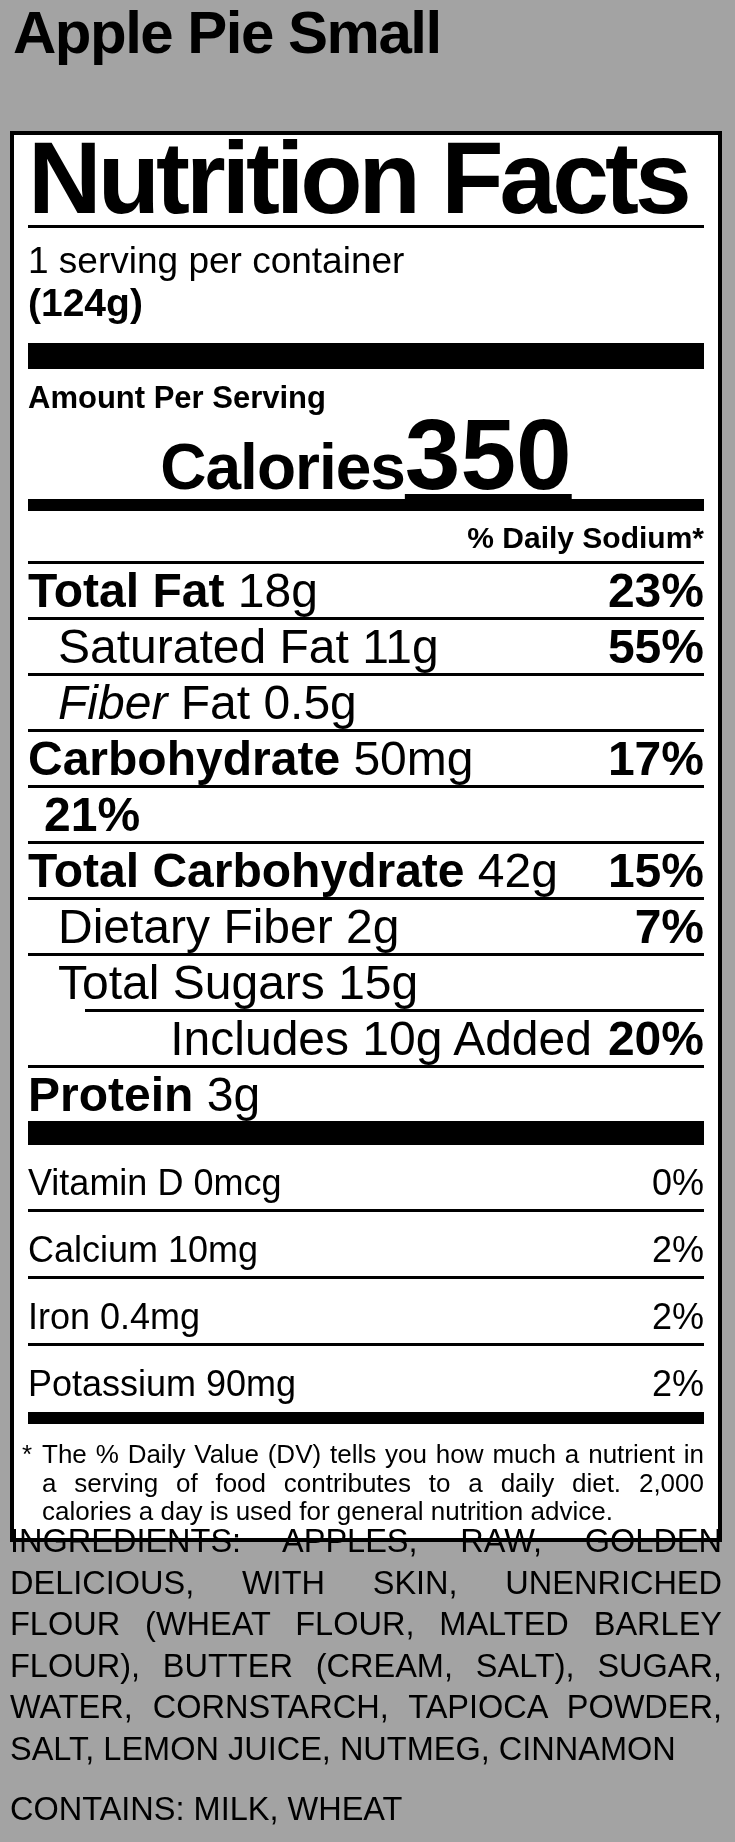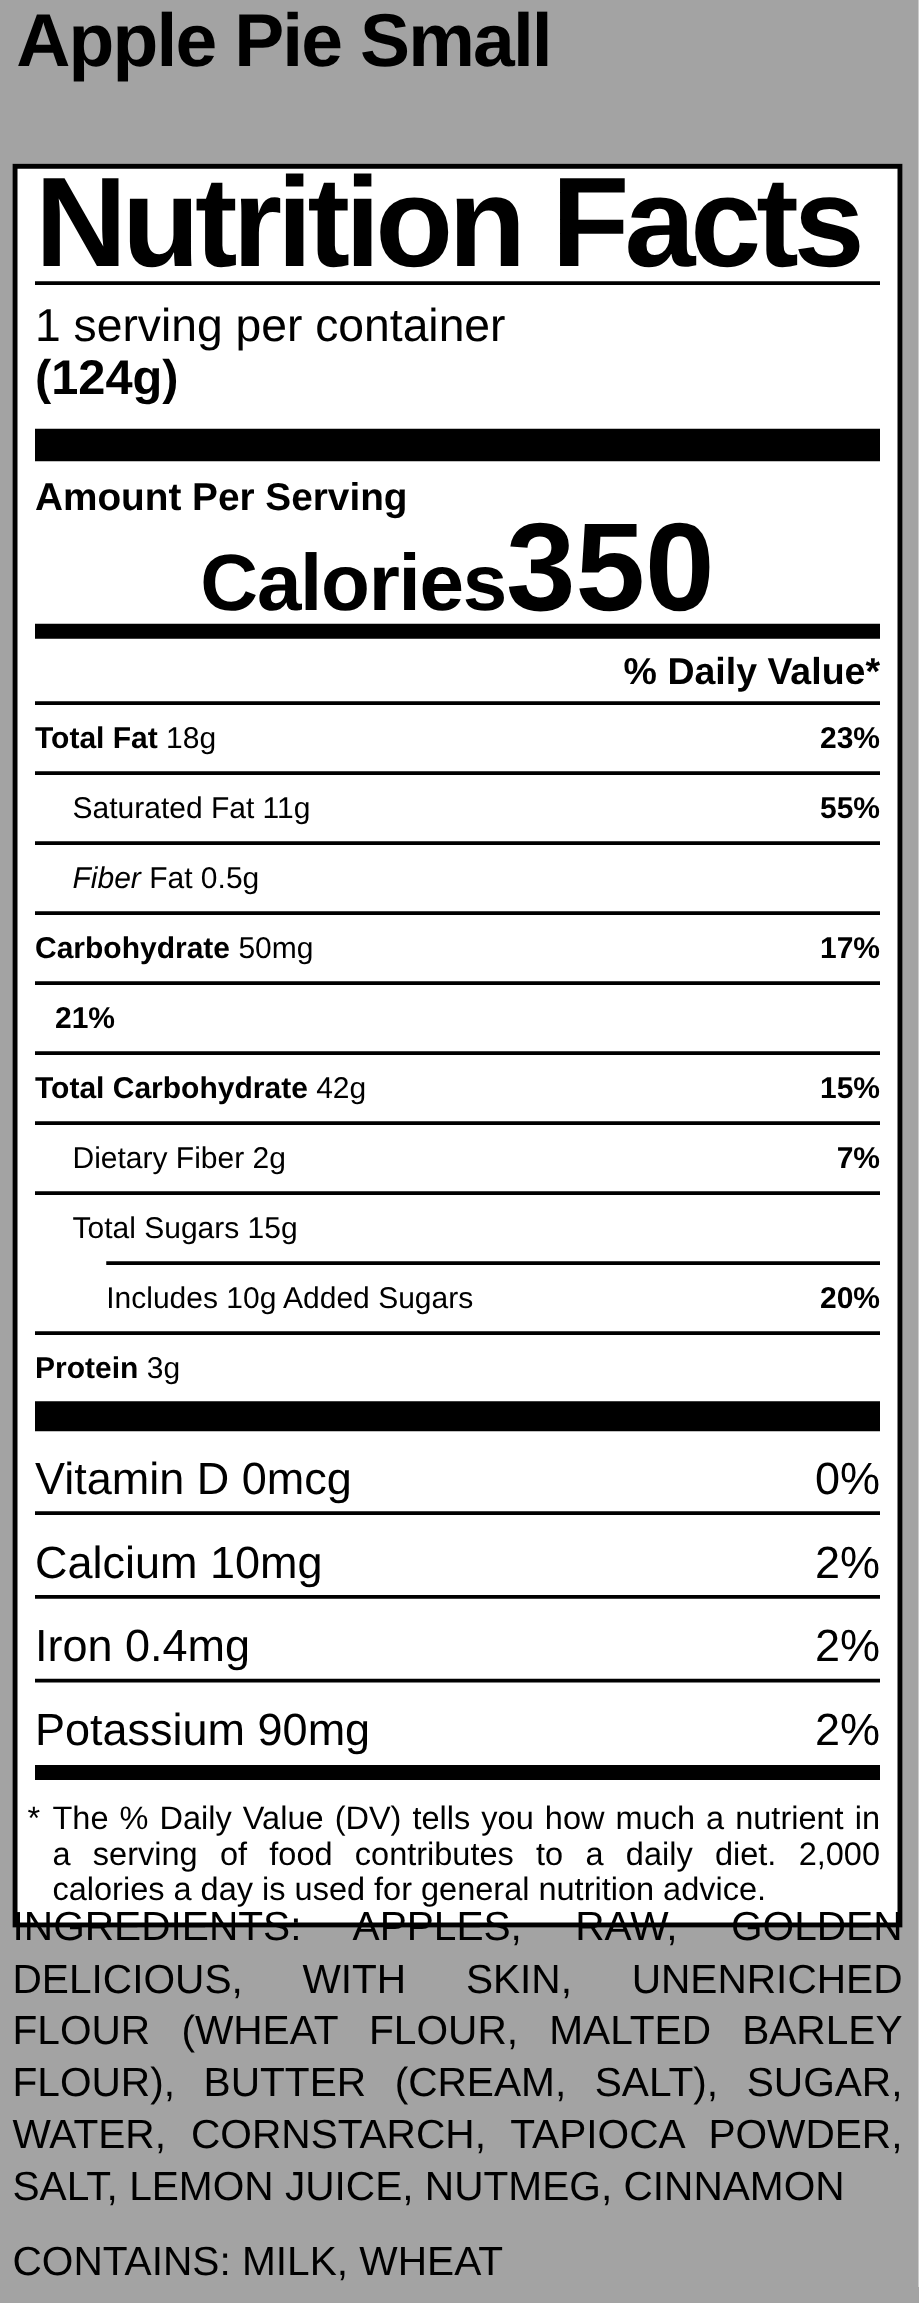--- a/index.html
+++ b/index.html
@@ -28,30 +28,29 @@
   .bar{ background:#000; }
   .bar-xl{ height:26px; margin-top:18px; }
   .bar-md{ height:12px; margin-top:6px; }
   .bar-md2{ height:12px; margin-top:2px; }
   .bar-lg{ height:24px; }
   .nf-aps{ font-size:31px; font-weight:bold; line-height:34px; margin-top:12px; }
   .nf-cal-row{
     display:flex; justify-content:center; align-items:baseline; height:78px;
   }
   .cal-label{ font-size:64px; font-weight:bold; letter-spacing:-1px; line-height:78px; }
-  .cal-value{ font-size:100px; font-weight:bold; line-height:78px; }
+  .cal-value{ font-size:100px; font-weight:bold; line-height:78px;text-decoration:underline; }
   .nf-dv-header{
     text-align:right; font-size:30px; font-weight:bold; line-height:34px;
     margin-top:10px; padding-bottom:6px;
   }
   .nrow{
     display:flex; justify-content:space-between; align-items:baseline;
-    font-size:24px; line-height:53px; height:53px; border-top:3px solid #000;
+    font-size:48px; line-height:53px; height:53px; border-top:3px solid #000;
     overflow:hidden;
-    gap:13px;
   }
   .nrow.no-top{ border-top:none;text-align:right; }
   .rule-partial{ height:3px; background:#000; margin-left:57px; }
   .ind-1{ padding-left:30px; } .ind-2{ padding-left:57px; }
   .nm-bold{ font-weight:bold; }
   .nm-italic{ font-style:italic; }
   .n-dv{ font-weight:bold;margin-left:16px; }
   .vrow{
     display:flex; justify-content:space-between; align-items:baseline;
     font-size:36px; line-height:52px; height:52px; border-bottom:3px solid #000;margin-top:12px;
@@ -95,21 +94,21 @@
 
     <div class="nf-aps">Amount Per Serving</div>
 
     <div class="nf-cal-row">
       <span class="cal-label">Calories</span>
       <span class="cal-value">350</span>
     </div>
 
     <div class="bar bar-md"></div>
 
-    <div class="nf-dv-header">% Daily Value*</div>
+    <div class="nf-dv-header">% Daily Sodium*</div>
 
     <div id="nutrient-rows">
         <div class="nrow">
           <span><span class="nm-bold">Total Fat</span><span> 18g</span></span>
           <span class="n-dv">23%</span>
         </div>
         <div class="nrow ind-1">
           <span><span class="nm-plain">Saturated Fat</span><span> 11g</span></span>
           <span class="n-dv">55%</span>
         </div>

